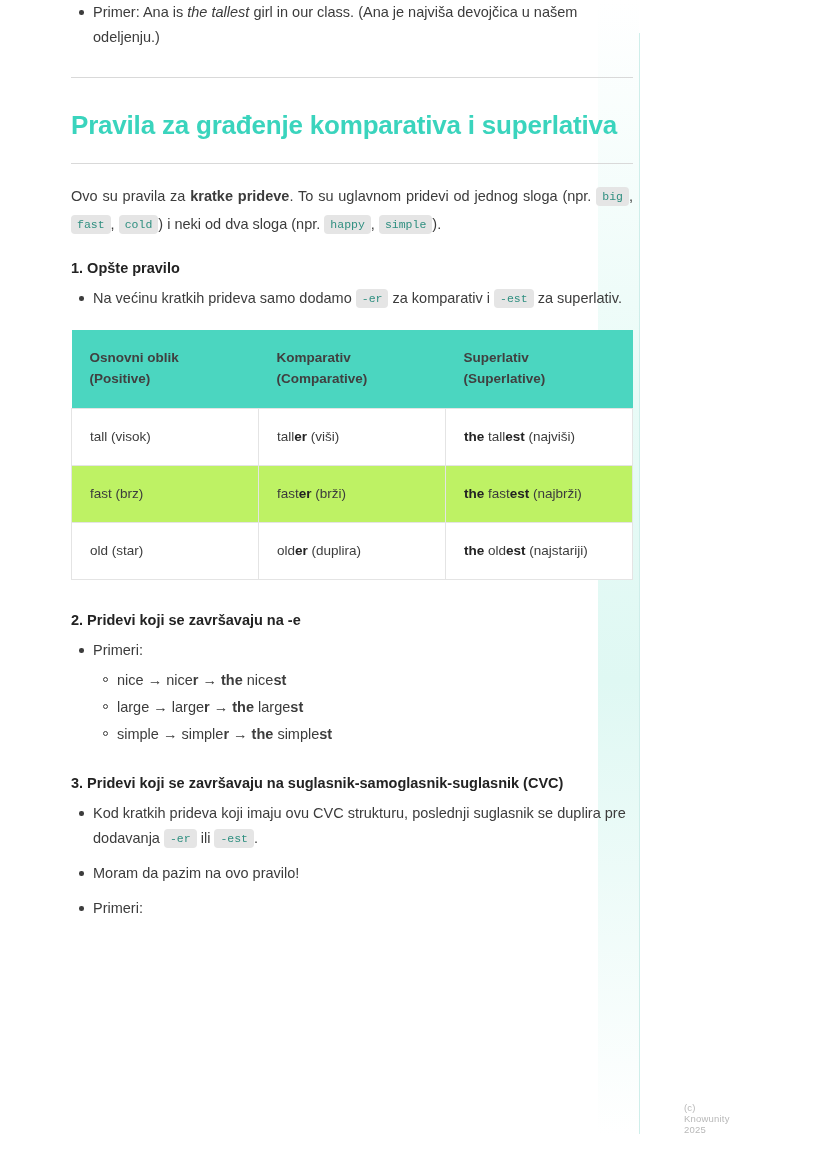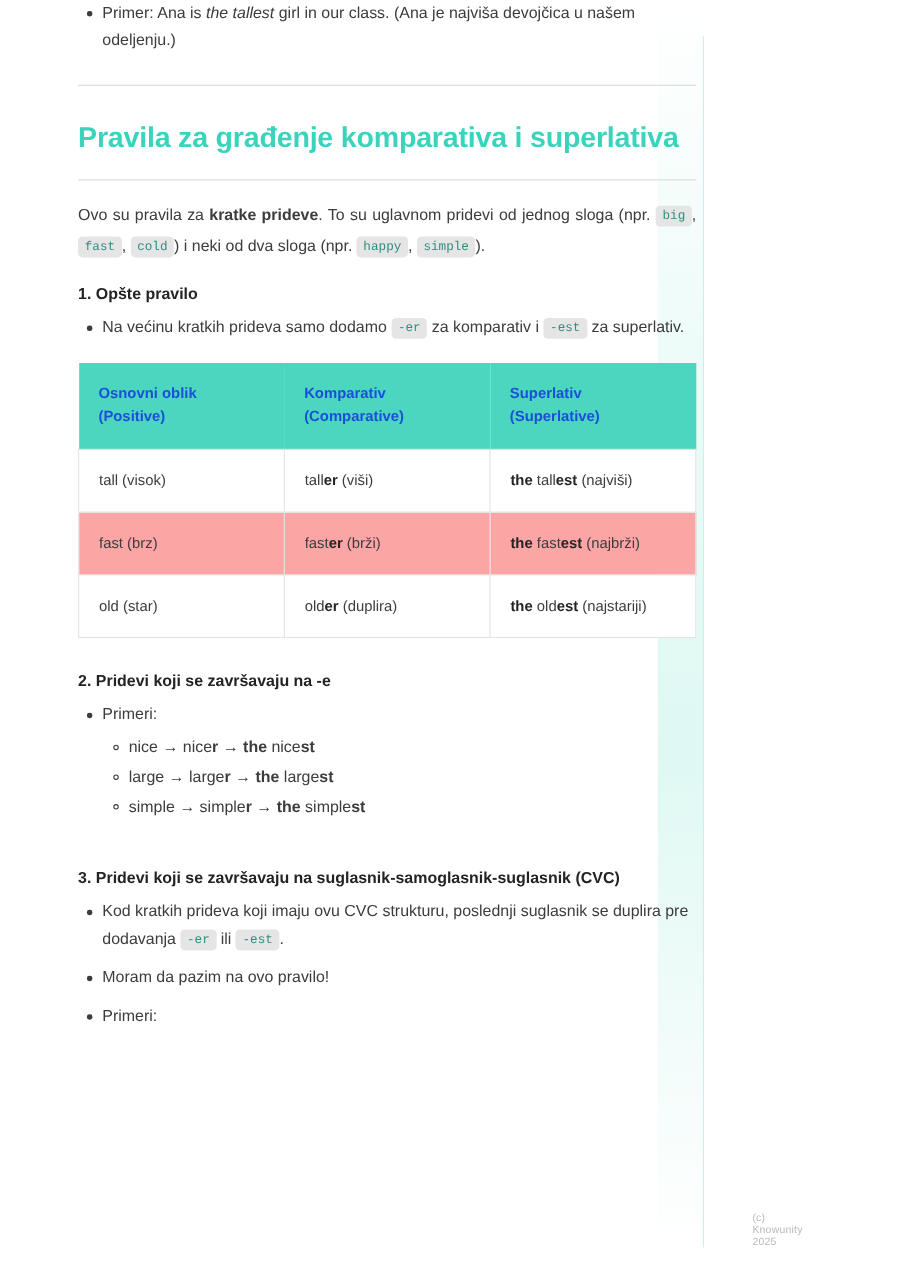--- a/index.html
+++ b/index.html
@@ -136,42 +136,42 @@
   }
   
   table.rules-table {
     border-collapse: collapse;
     width: 562px;
     margin-top: 19px;
     table-layout: fixed;
   }
   table.rules-table th {
     background: #4bd6c0;
-    color: #1d4ed8;
+    color: #404040;
     font-size: 13.5px;
     font-weight: bold;
     text-align: left;
     padding: 17px 18px 19px 18px;
     line-height: 21px;
     border: none;
   }
   table.rules-table th .sub {
     display: block;
     font-weight: bold;
   }
   table.rules-table td {
     font-size: 13.5px;
     color: #3c3c3c;
     padding: 18px 18px;
     border: 1px solid #e4e4e4;
     background: #ffffff;
     line-height: 20px;
   }
   table.rules-table tr.alt td {
-    background: #fca5a5;
+    background: #bef264;
   }
   table.rules-table td b { font-weight: bold; color: #232323; }
   .bullet-gap { margin-top: 10px; }
   .footer {
     position: absolute;
     left: 684px;
     top: 1102px;
     font-size: 9.5px;
     color: #b9b9b9;
     letter-spacing: 0.2px;
@@ -248,21 +248,21 @@
       <li class="bullet-gap">
         <span>Primeri:</span>
         <ul class="sub-bullets">
           <li><span>nice</span><span> → </span><span>nice</span><b>r</b><span> → </span><b>the </b><span>nice</span><b>st</b></li>
           <li><span>large</span><span> → </span><span>large</span><b>r</b><span> → </span><b>the </b><span>large</span><b>st</b></li>
           <li><span>simple</span><span> → </span><span>simple</span><b>r</b><span> → </span><b>the </b><span>simple</span><b>st</b></li>
         </ul>
       </li>
     </ul>
 
-    <h3 class="sub-heading" style="margin-top:43px;">3. Pridevi koji se završavaju na suglasnik-samoglasnik-suglasnik (CVC)</h3>
+    <h3 class="sub-heading" style="margin-top:27px;">3. Pridevi koji se završavaju na suglasnik-samoglasnik-suglasnik (CVC)</h3>
 
     <ul class="bullets">
       <li><span>Kod kratkih prideva koji imaju ovu CVC strukturu, poslednji suglasnik se duplira pre dodavanja </span><span class="code">-er</span><span> ili </span><span class="code">-est</span><span>.</span></li>
       <li class="bullet-gap">Moram da pazim na ovo pravilo!</li>
       <li class="bullet-gap">Primeri:</li>
     </ul>
 
   </div>
 
   <div class="footer">(c) Knowunity 2025</div>

